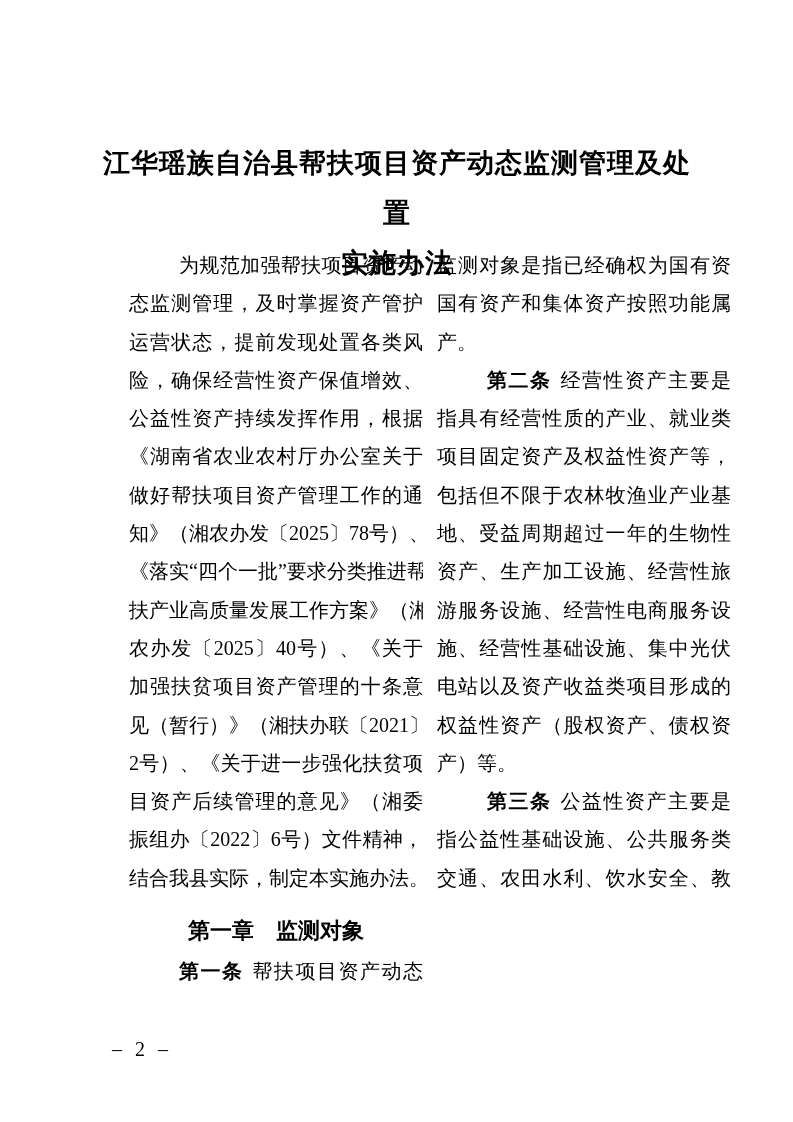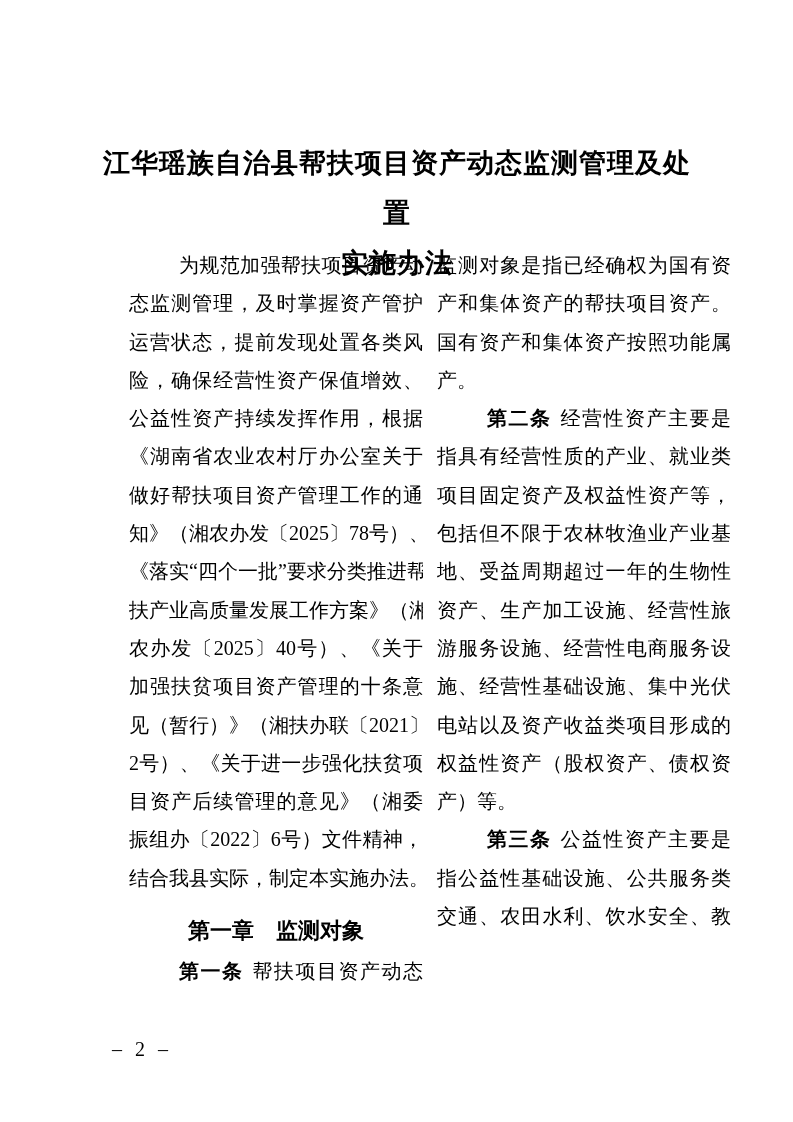--- a/index.html
+++ b/index.html
@@ -93,21 +93,20 @@
         <div class="line">见（暂行）》（湘扶办联〔2021〕</div>
         <div class="line">2号）、《关于进一步强化扶贫项</div>
         <div class="line">目资产后续管理的意见》（湘委</div>
         <div class="line">振组办〔2022〕6号）文件精神，</div>
         <div class="line last">结合我县实际，制定本实施办法。</div>
         <div class="chapter-heading">第一章　监测对象</div>
         <div class="line indent"><b class="lead">第一条</b>帮扶项目资产动态</div>
       </div>
     <div class="col">
         <div class="line">监测对象是指已经确权为国有资</div>
-        <div class="line">产和集体资产的帮扶项目资产。</div>
         <div class="line">国有资产和集体资产按照功能属</div>
         <div class="line last">产。</div>
         <div class="line indent"><b class="lead">第二条</b>经营性资产主要是</div>
         <div class="line">指具有经营性质的产业、就业类</div>
         <div class="line">项目固定资产及权益性资产等，</div>
         <div class="line">包括但不限于农林牧渔业产业基</div>
         <div class="line">地、受益周期超过一年的生物性</div>
         <div class="line">资产、生产加工设施、经营性旅</div>
         <div class="line">游服务设施、经营性电商服务设</div>
         <div class="line">施、经营性基础设施、集中光伏</div>

